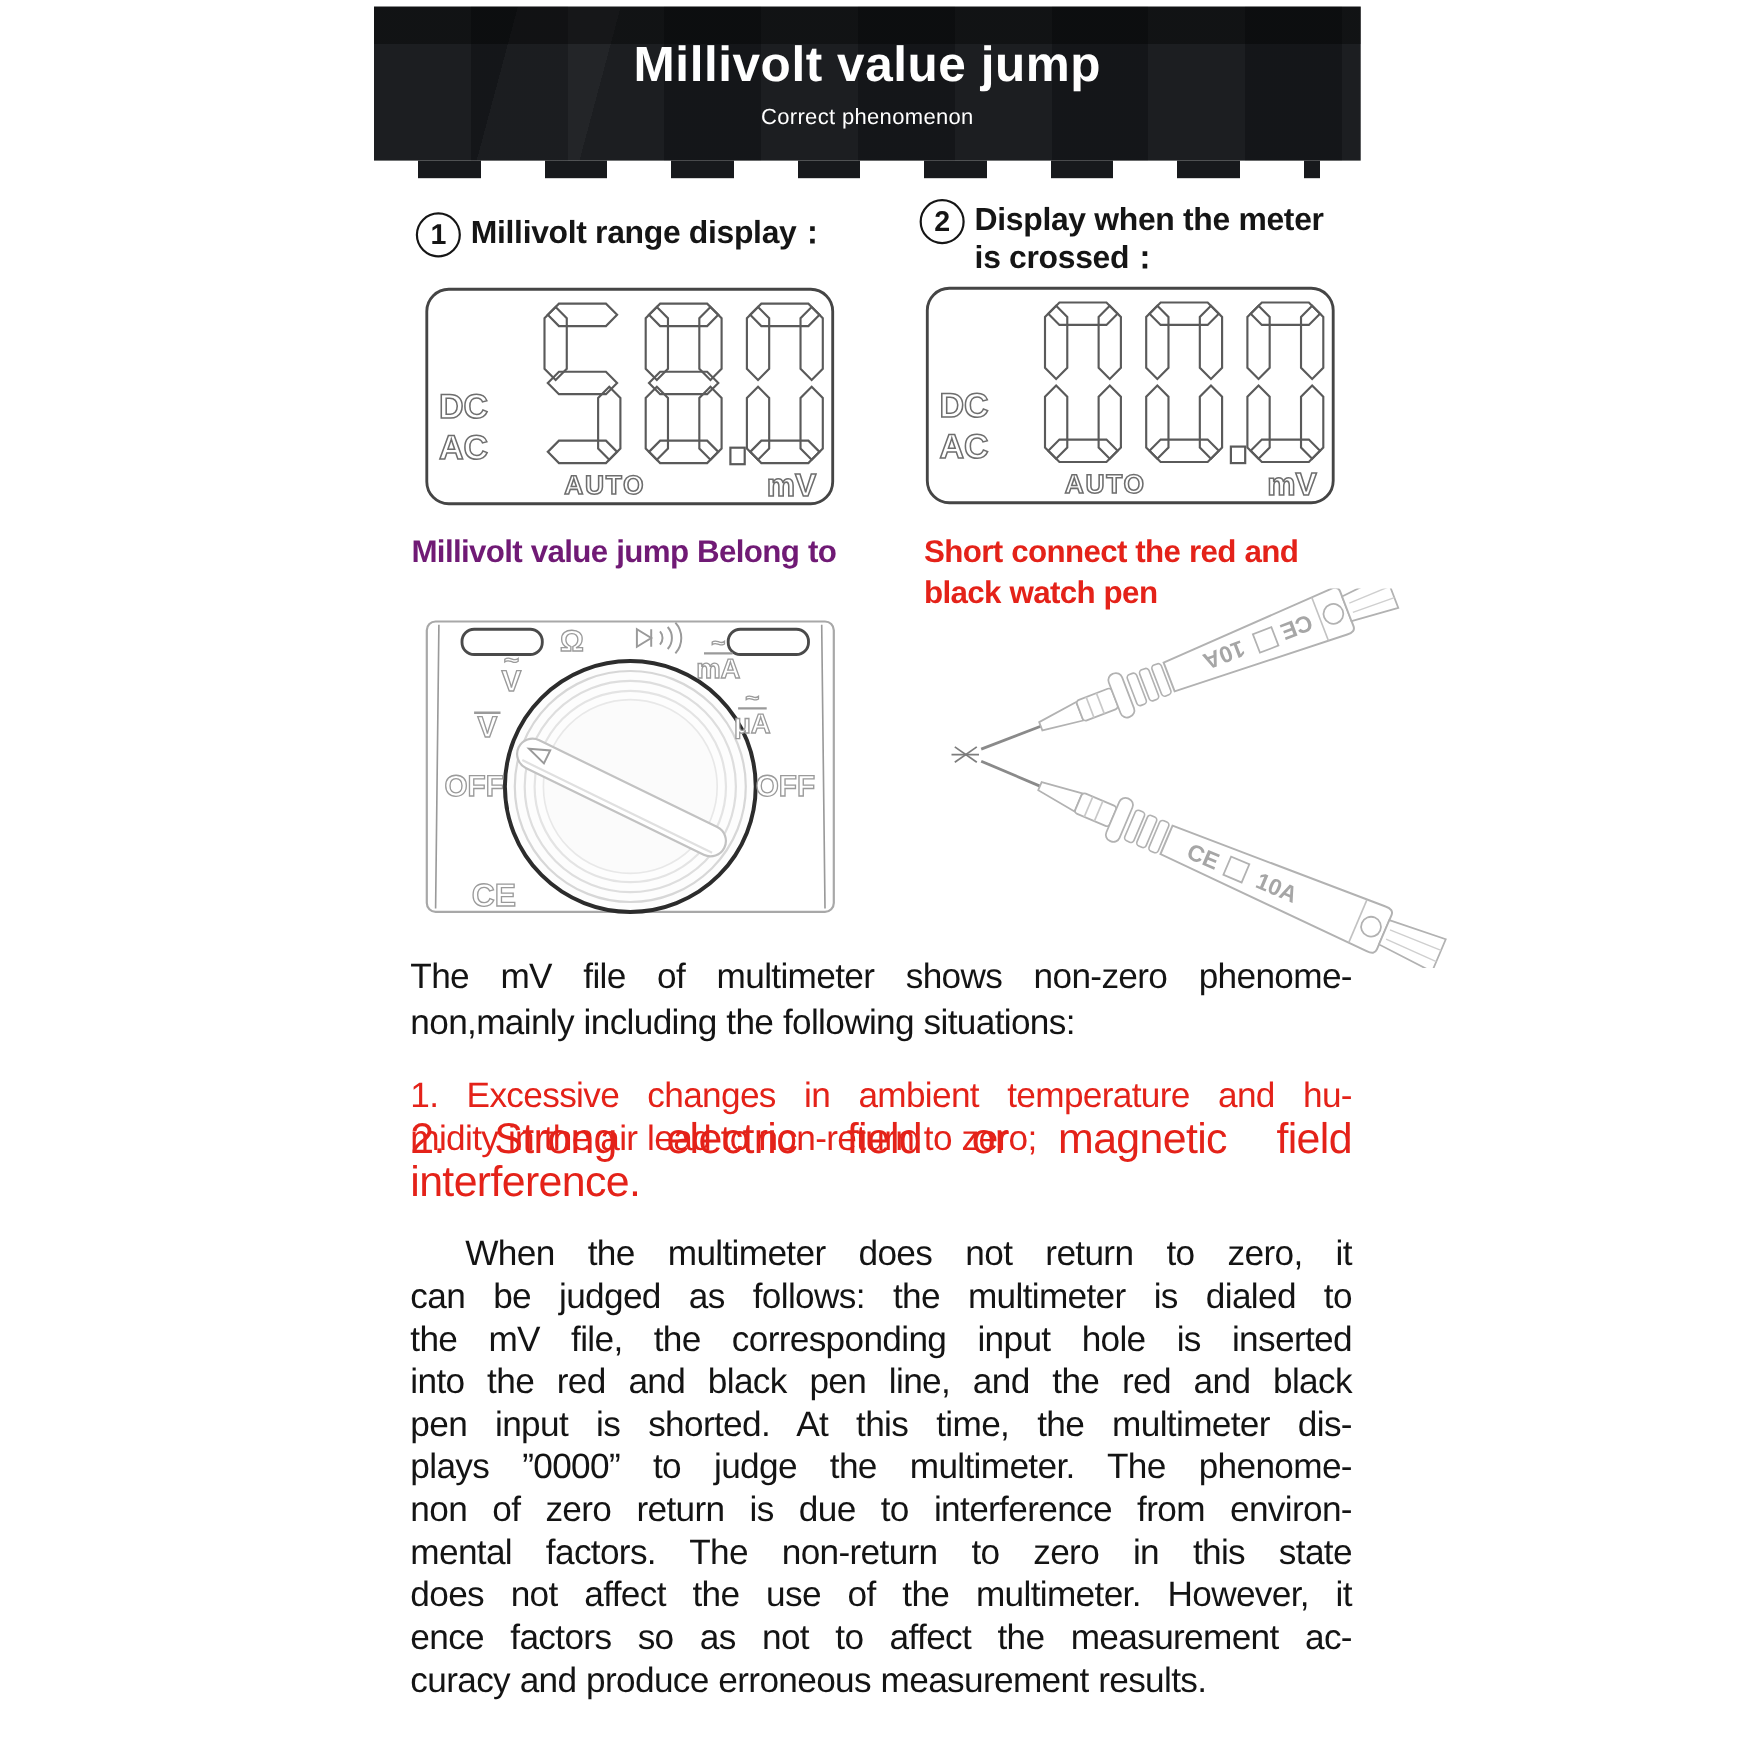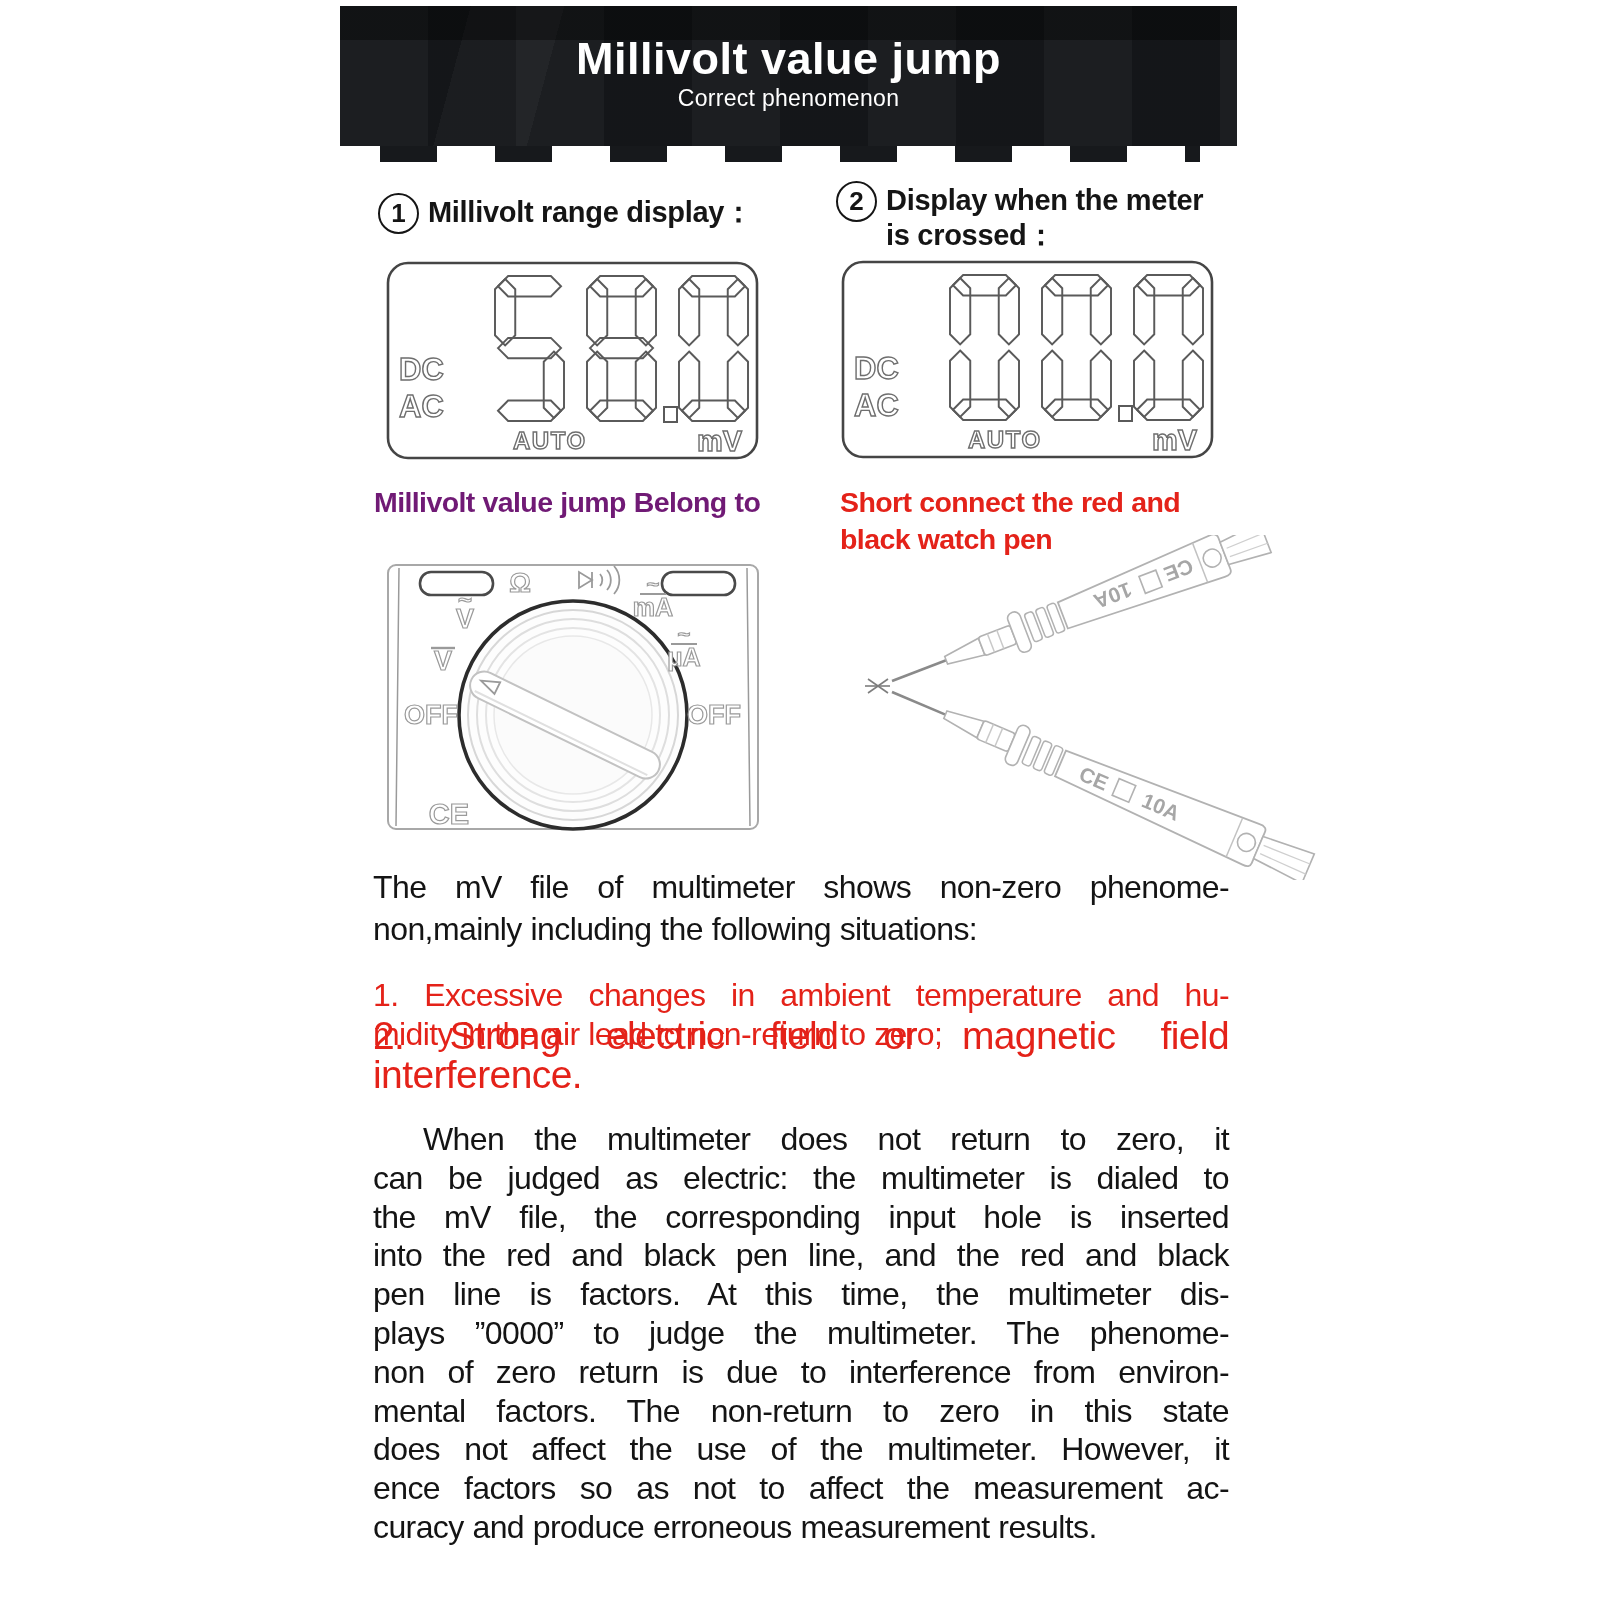--- a/index.html
+++ b/index.html
@@ -10,21 +10,21 @@
   
   #banner{left:340px;top:6px;width:897px;height:140px;background:
       linear-gradient(180deg, rgba(0,0,0,.38) 0 34px, rgba(0,0,0,0) 34px),
       linear-gradient(105deg, rgba(255,255,255,0) 0 14%, rgba(255,255,255,.03) 14% 24%, rgba(255,255,255,0) 24%),
       repeating-linear-gradient(90deg, rgba(255,255,255,.022) 0 88px, rgba(0,0,0,.12) 88px 176px),
       #17191c;
       text-align:center;color:#fff;}
   #banner-teeth{left:380px;top:146px;width:820px;height:16px;
       background:repeating-linear-gradient(90deg,#17191c 0 57px,rgba(0,0,0,0) 57px 115px);}
   .banner-title{margin-top:27px;font-size:45px;font-weight:700;letter-spacing:.5px;}
-  .banner-sub{font-size:23px;font-weight:400;letter-spacing:.3px;}
+  .banner-sub{margin-top:11px;font-size:20px;font-weight:400;letter-spacing:.3px;}
 
   
   .heading{display:flex;gap:9px;align-items:flex-start;color:#151515;}
   .circle-num{flex:0 0 auto;width:37px;height:37px;border:2.5px solid #151515;border-radius:50%;
       display:flex;align-items:center;justify-content:center;font-size:26px;font-weight:700;margin-top:1px;}
   .heading-text{font-size:29px;font-weight:700;line-height:35px;letter-spacing:-.3px;padding-top:3px;}
 
   
   .red-caption{font-size:28.5px;font-weight:700;line-height:37px;letter-spacing:-.2px;}
 
@@ -255,24 +255,24 @@
     </div>
   <div id="red-item1" class="abs para" style="color: rgb(228, 34, 25);">
       <div class="tline">1. Excessive changes in ambient temperature and hu-</div>
       <div class="tline tlast">midity in the air lead to non-return to zero;</div>
     </div>
   <div id="red-item2" class="abs para" style="color: rgb(228, 34, 25);">
       <div class="tline tlast">2. Strong electric field or magnetic field interference.</div>
     </div>
   <div id="main-para" class="abs para">
       <div class="tline indent">When the multimeter does not return to zero, it</div>
-      <div class="tline">can be judged as electric: the multimeter is dialed to</div>
+      <div class="tline">can be judged as follows: the multimeter is dialed to</div>
       <div class="tline">the mV file, the corresponding input hole is inserted</div>
       <div class="tline">into the red and black pen line, and the red and black</div>
-      <div class="tline">pen line is factors. At this time, the multimeter dis-</div>
+      <div class="tline">pen input is shorted. At this time, the multimeter dis-</div>
       <div class="tline">plays ”0000” to judge the multimeter. The phenome-</div>
       <div class="tline">non of zero return is due to interference from environ-</div>
       <div class="tline">mental factors. The non-return to zero in this state</div>
       <div class="tline">does not affect the use of the multimeter. However, it</div>
       <div class="tline">ence factors so as not to affect the measurement ac-</div>
       <div class="tline tlast">curacy and produce erroneous measurement results.</div>
     </div>
 
 </div>
 

